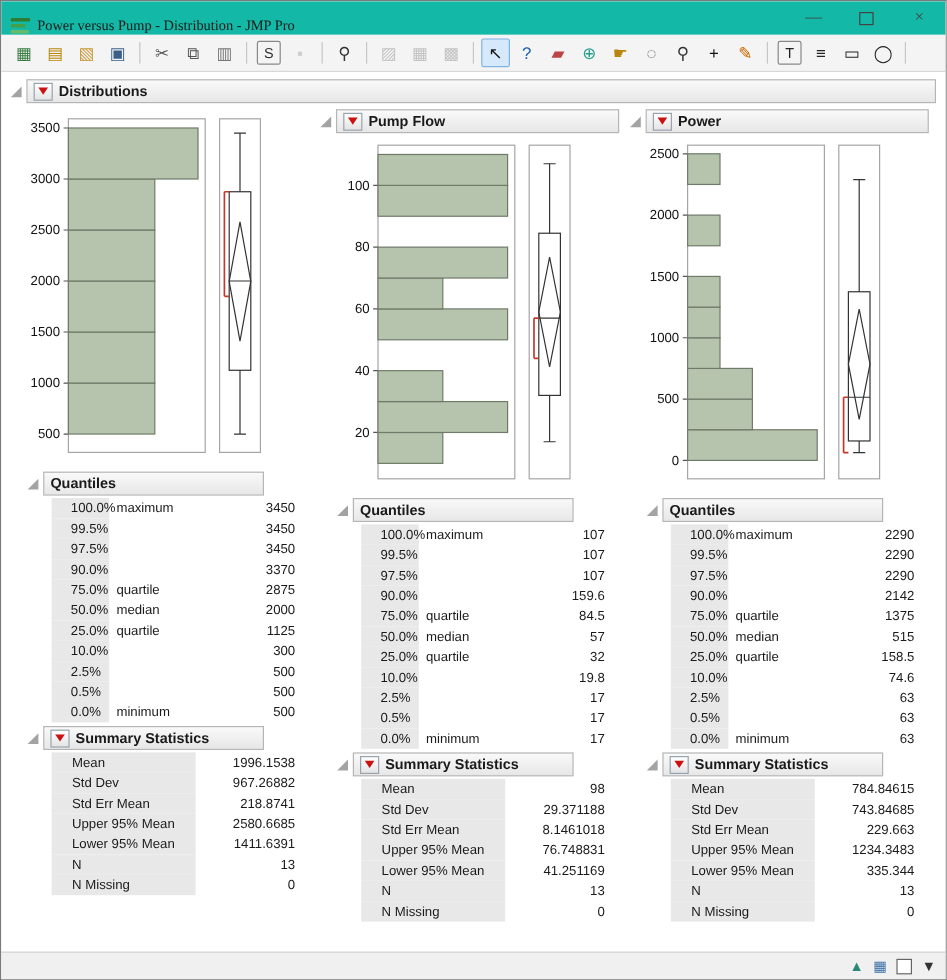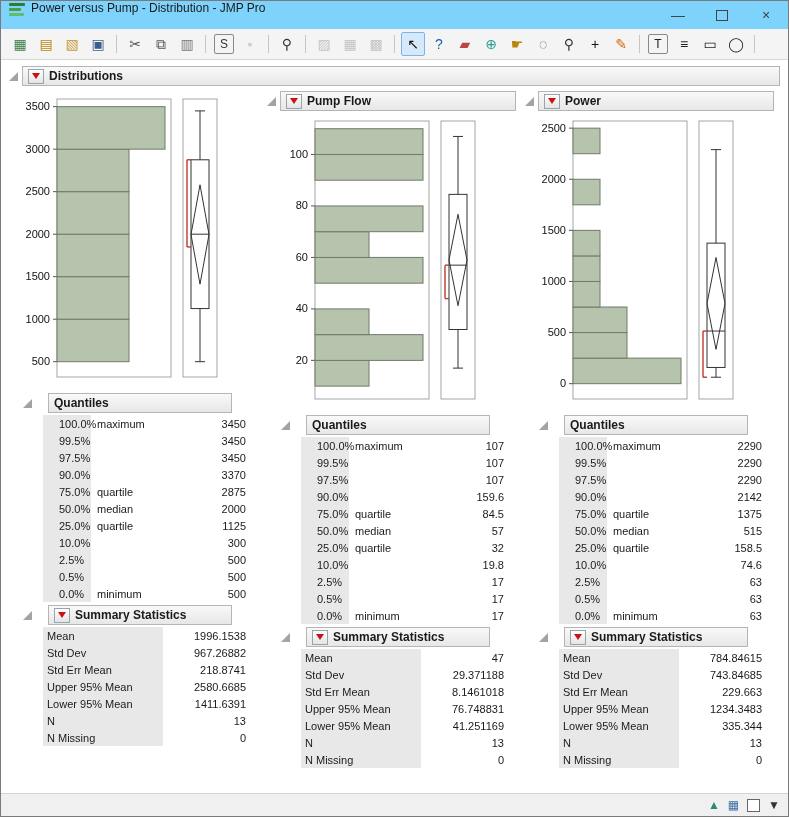--- a/index.html
+++ b/index.html
@@ -1,19 +1,19 @@
 <!DOCTYPE html>
 <html><head>
 <meta charset="utf-8">
 <style>
   html,body{margin:0;padding:0;background:#d9d9d9;}
   .window{width:789px;height:817px;box-sizing:border-box;border:1px solid #7a7a7a;background:#fff;
           font-family:"Liberation Sans",sans-serif;color:#1a1a1a;overflow:hidden;display:flex;flex-direction:column;}
   
-  .titlebar{height:28px;flex:0 0 28px;display:flex;align-items:flex-start;background:#7dd3fc;}
+  .titlebar{height:28px;flex:0 0 28px;display:flex;align-items:flex-end;background:#14b8a6;font-family:Liberation Serif, serif;}
   .app-icon{width:16px;height:16px;margin:0 6px 0 8px;display:flex;flex-direction:column;justify-content:center;gap:2px;}
   .app-icon i{display:block;height:3px;border-radius:1px;}
   .app-icon i:nth-child(1){width:16px;background:#2e7d32;}
   .app-icon i:nth-child(2){width:12px;background:#43a047;}
   .app-icon i:nth-child(3){width:15px;background:#66bb6a;}
   .title-text{font-size:12px;}
   .winbtns{margin-left:auto;display:flex;height:100%;}
   .winbtn{width:44px;display:flex;align-items:center;justify-content:center;font-size:14px;color:#444;}
   .maxbox{width:10px;height:9px;border:1px solid #444;display:inline-block;}
   
@@ -33,28 +33,28 @@
   .oband{display:flex;align-items:center;gap:5px;background:linear-gradient(#f9f9f9,#e7e7e7);
          border:1px solid #b5b5b5;height:18px;padding:0 5px;font-size:12px;font-weight:bold;}
   .flexfill{flex:1;}
   .btitle{white-space:nowrap;}
   .redtri-btn{width:14px;height:13px;background:linear-gradient(#ffffff,#e4e4e4);border:1px solid #98a4ae;
               display:flex;align-items:center;justify-content:center;flex:0 0 auto;}
   .redtri-btn i{width:0;height:0;border-left:4px solid transparent;border-right:4px solid transparent;border-top:6px solid #cc1111;}
   .cols{display:flex;gap:9px;margin-top:5px;align-items:flex-start;}
   .dcol{width:249px;flex:0 0 249px;}
   .sub{margin-left:14px;}
-  .sub .oband{width:172px;flex:none;margin-left:12px;}
+  .sub .oband{width:172px;flex:none;}
   .chartwrap{height:302px;padding-left:2px;}
   .qtable,.stable{margin-left:34px;width:205px;font-size:11px;margin-top:2px;margin-bottom:3px;}
   .qrow,.srow{display:flex;height:17px;align-items:center;}
   .qpct{width:48px;flex:0 0 48px;background:#e8e8e8;align-self:stretch;display:flex;align-items:center;padding-left:16px;box-sizing:border-box;}
   .qname{width:58px;flex:0 0 58px;padding-left:6px;box-sizing:border-box;}
   .qval{flex:1;text-align:right;padding-right:2px;}
-  .slabel{width:120px;flex:0 0 120px;background:#e8e8e8;align-self:stretch;display:flex;align-items:center;padding-left:4px;box-sizing:border-box;}
+  .slabel{width:120px;flex:0 0 120px;background:#e8e8e8;align-self:stretch;display:flex;align-items:center;padding-left:17px;box-sizing:border-box;}
   .sval{flex:1;text-align:right;padding-right:2px;}
   
   .statusbar{height:22px;flex:0 0 22px;background:#f0f0f0;border-top:1px solid #d4d4d4;display:flex;align-items:center;justify-content:flex-end;padding:0 8px;gap:8px;}
   .sicon{font-size:12px;line-height:1;}
   .sicon.box{width:11px;height:11px;border:1px solid #666;background:#fff;}
 </style>
 </head>
 <body>
 
 <div class="window">
@@ -369,21 +369,21 @@
             <div class="oband">
               <span class="redtri-btn">
                 <i></i>
               </span>
               <span class="btitle">Summary Statistics</span>
             </div>
           </div>
           <div class="stable">
             <div class="srow">
               <span class="slabel">Mean</span>
-              <span class="sval">47</span>
+              <span class="sval">98</span>
             </div>
             <div class="srow">
               <span class="slabel">Std Dev</span>
               <span class="sval">29.371188</span>
             </div>
             <div class="srow">
               <span class="slabel">Std Err Mean</span>
               <span class="sval">8.1461018</span>
             </div>
             <div class="srow">

